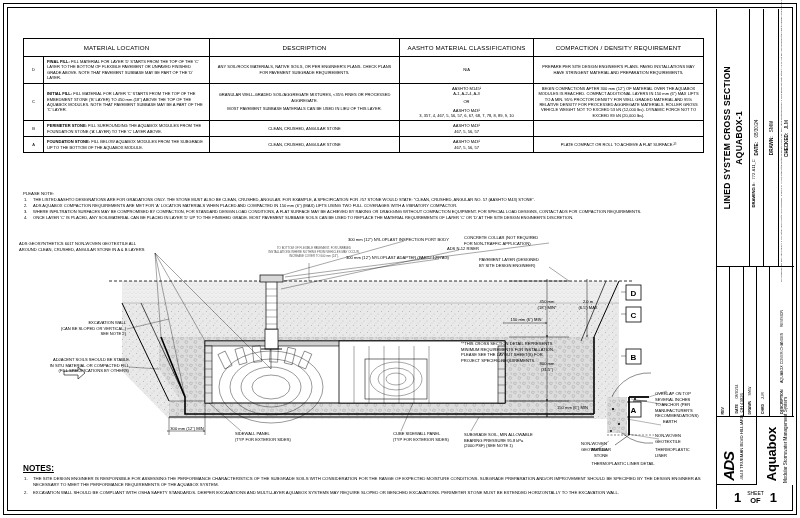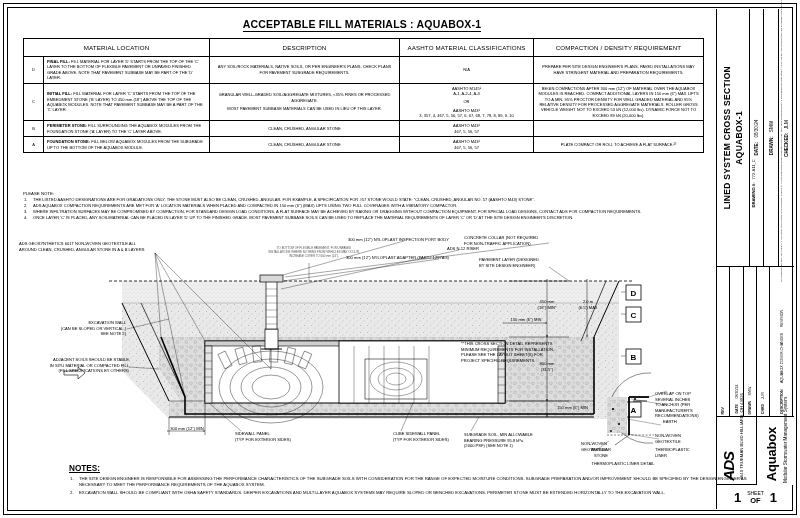--- a/index.html
+++ b/index.html
@@ -36,21 +36,21 @@
   .pnote li .n{position:absolute;left:1px;top:0;}
 
   
   #draw{position:absolute;left:0;top:210px;width:706px;height:245px;}
   #draw svg{display:block;}
   .lbl{position:absolute;font-size:4.1px;line-height:1.36;white-space:pre;}
   .lbl.r{text-align:right;}
   .lbl.c{text-align:center;}
 
   
-  #botnotes{position:absolute;left:14px;top:455px;width:690px;margin-left:46px;}
+  #botnotes{position:absolute;left:14px;top:455px;width:690px;}
   .nt-hd{font-size:8.2px;font-weight:bold;text-decoration:underline;margin-bottom:3px;}
   .nt-list{font-size:4.3px;line-height:1.45;}
   .nt-list li{position:relative;padding-left:10px;list-style:none;margin-bottom:2px;}
   .nt-list li .n{position:absolute;left:1px;top:0;}
   .nt-list{margin:0;padding:0;}
 
   
   #tblock{position:absolute;left:716px;top:9px;width:77px;height:500px;border-left:1px solid #000;box-sizing:border-box;}
   .vtxt{writing-mode:vertical-rl;transform:rotate(180deg);white-space:nowrap;}
 
@@ -81,21 +81,20 @@
 </style>
 </head>
 <body>
 
 <div id="sheet">
   <div class="bdr-outer"></div>
   <div class="bdr-inner"></div>
 
   <div id="main">
 
-    <div class="tbl-title"><span>ACCEPTABLE FILL MATERIALS : AQUABOX-1</span></div>
 
     <table class="fill">
       <colgroup>
         <col style="width:20px">
           <col style="width:166px">
           <col style="width:190px">
           <col style="width:134px">
           <col style="width:170px">
       </colgroup>
       <tbody>

